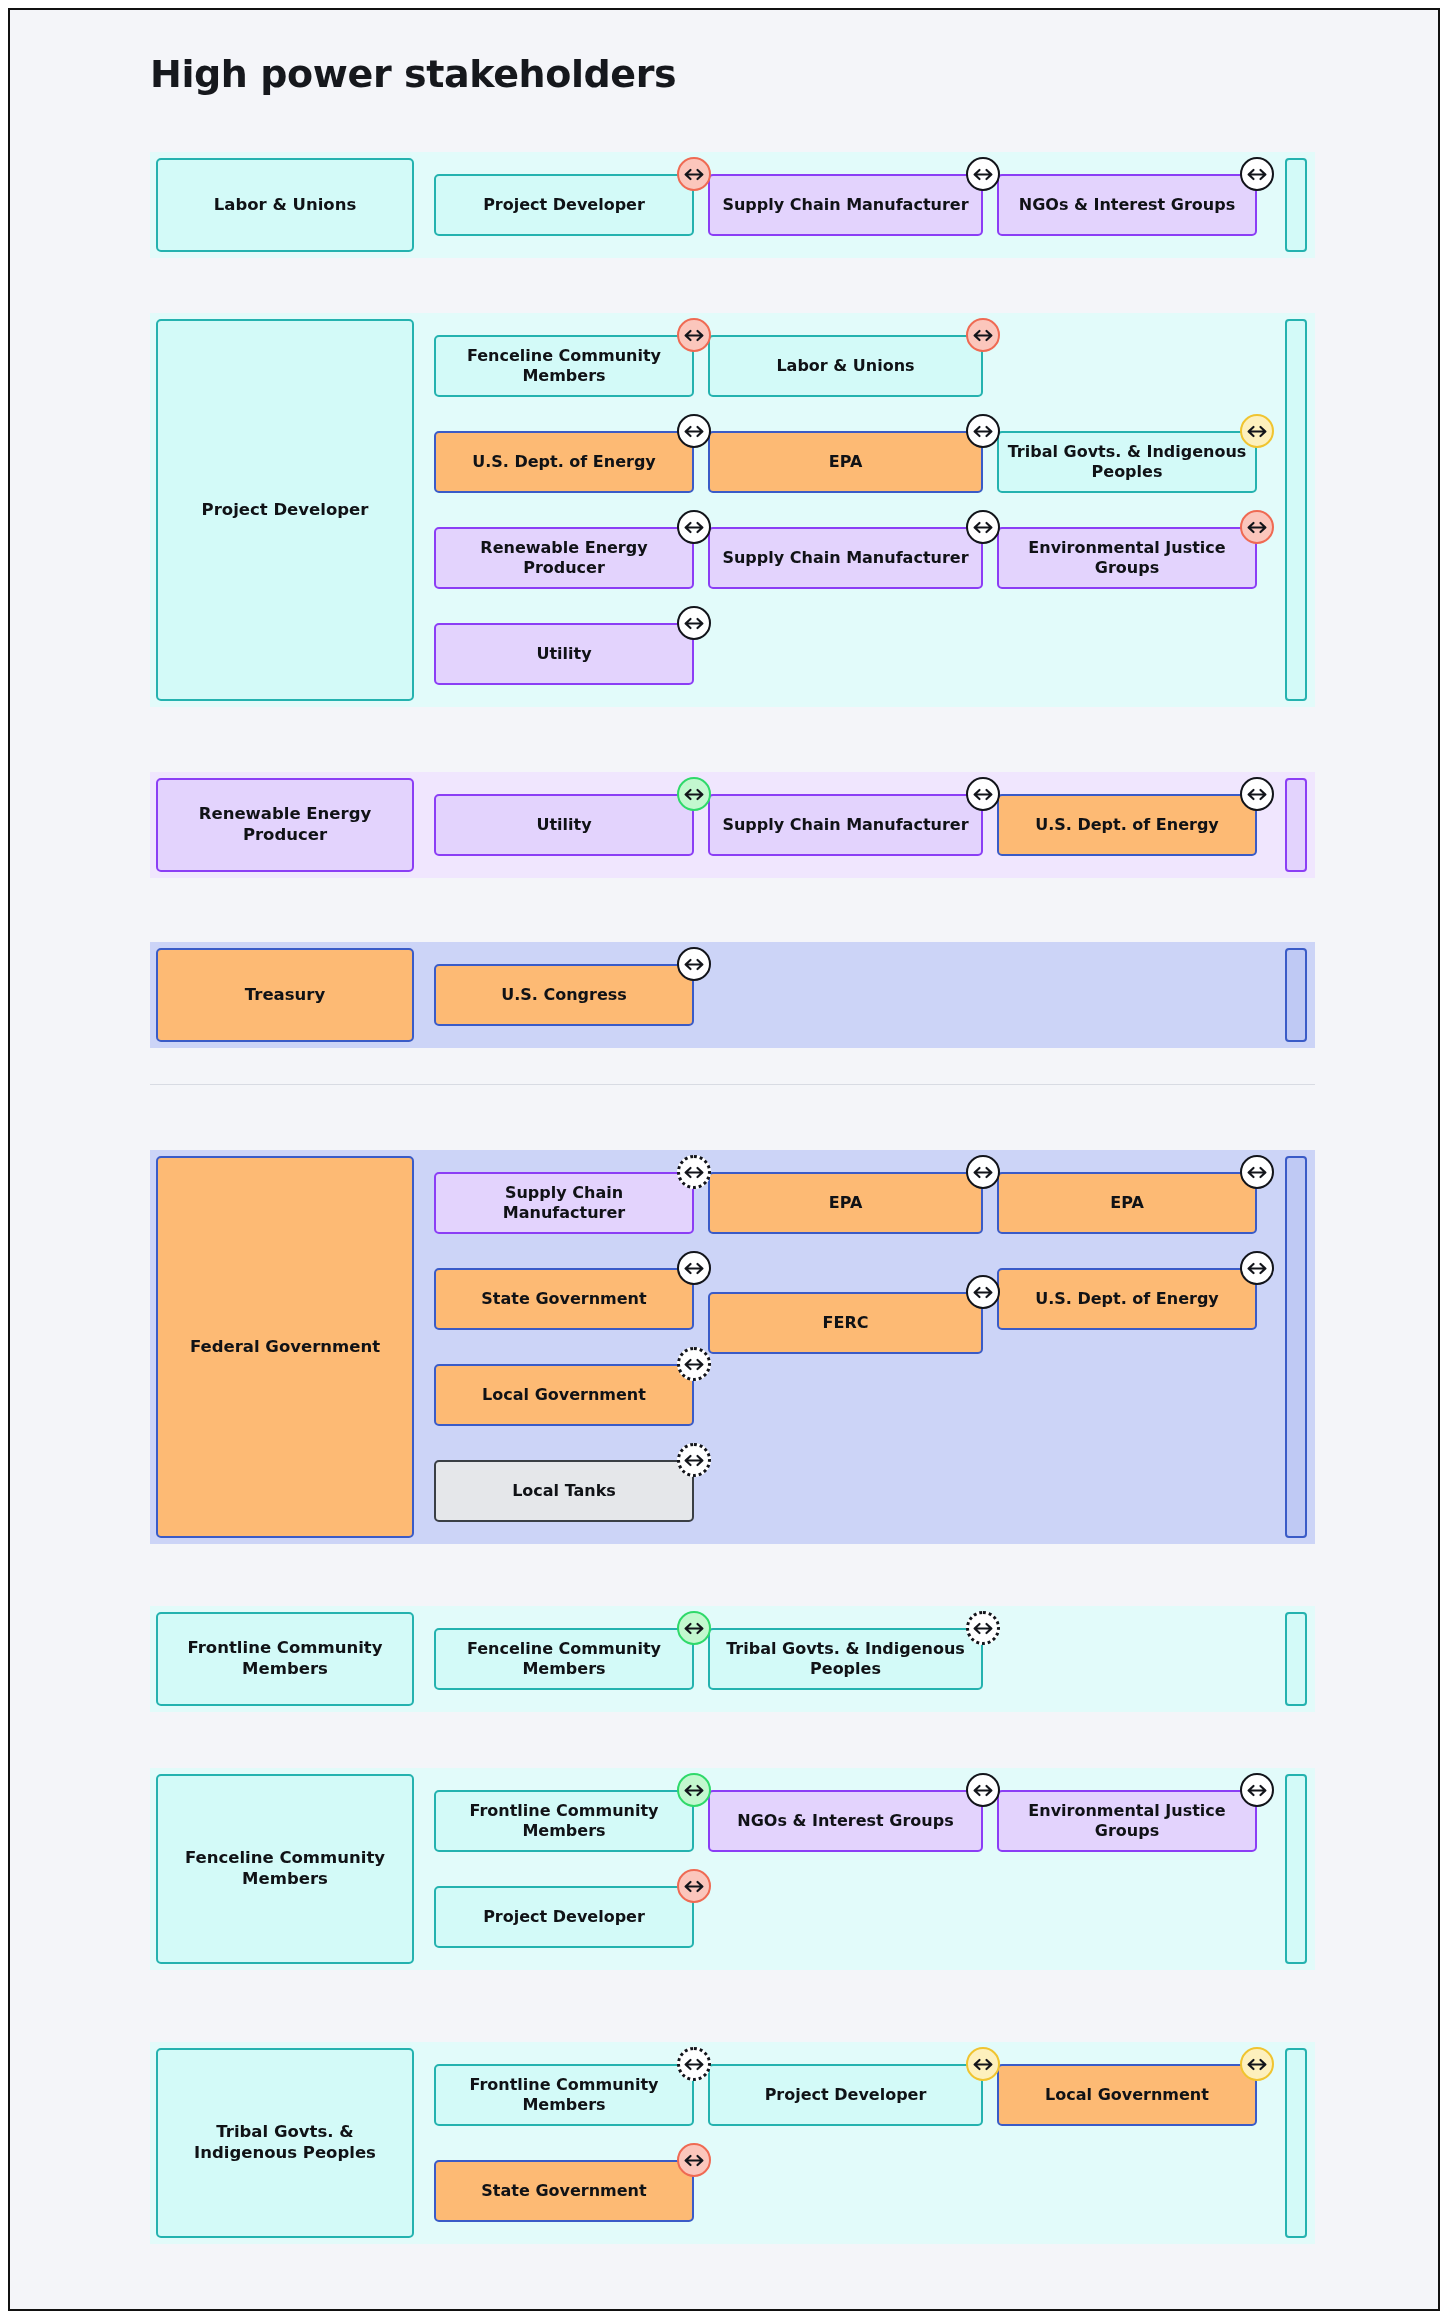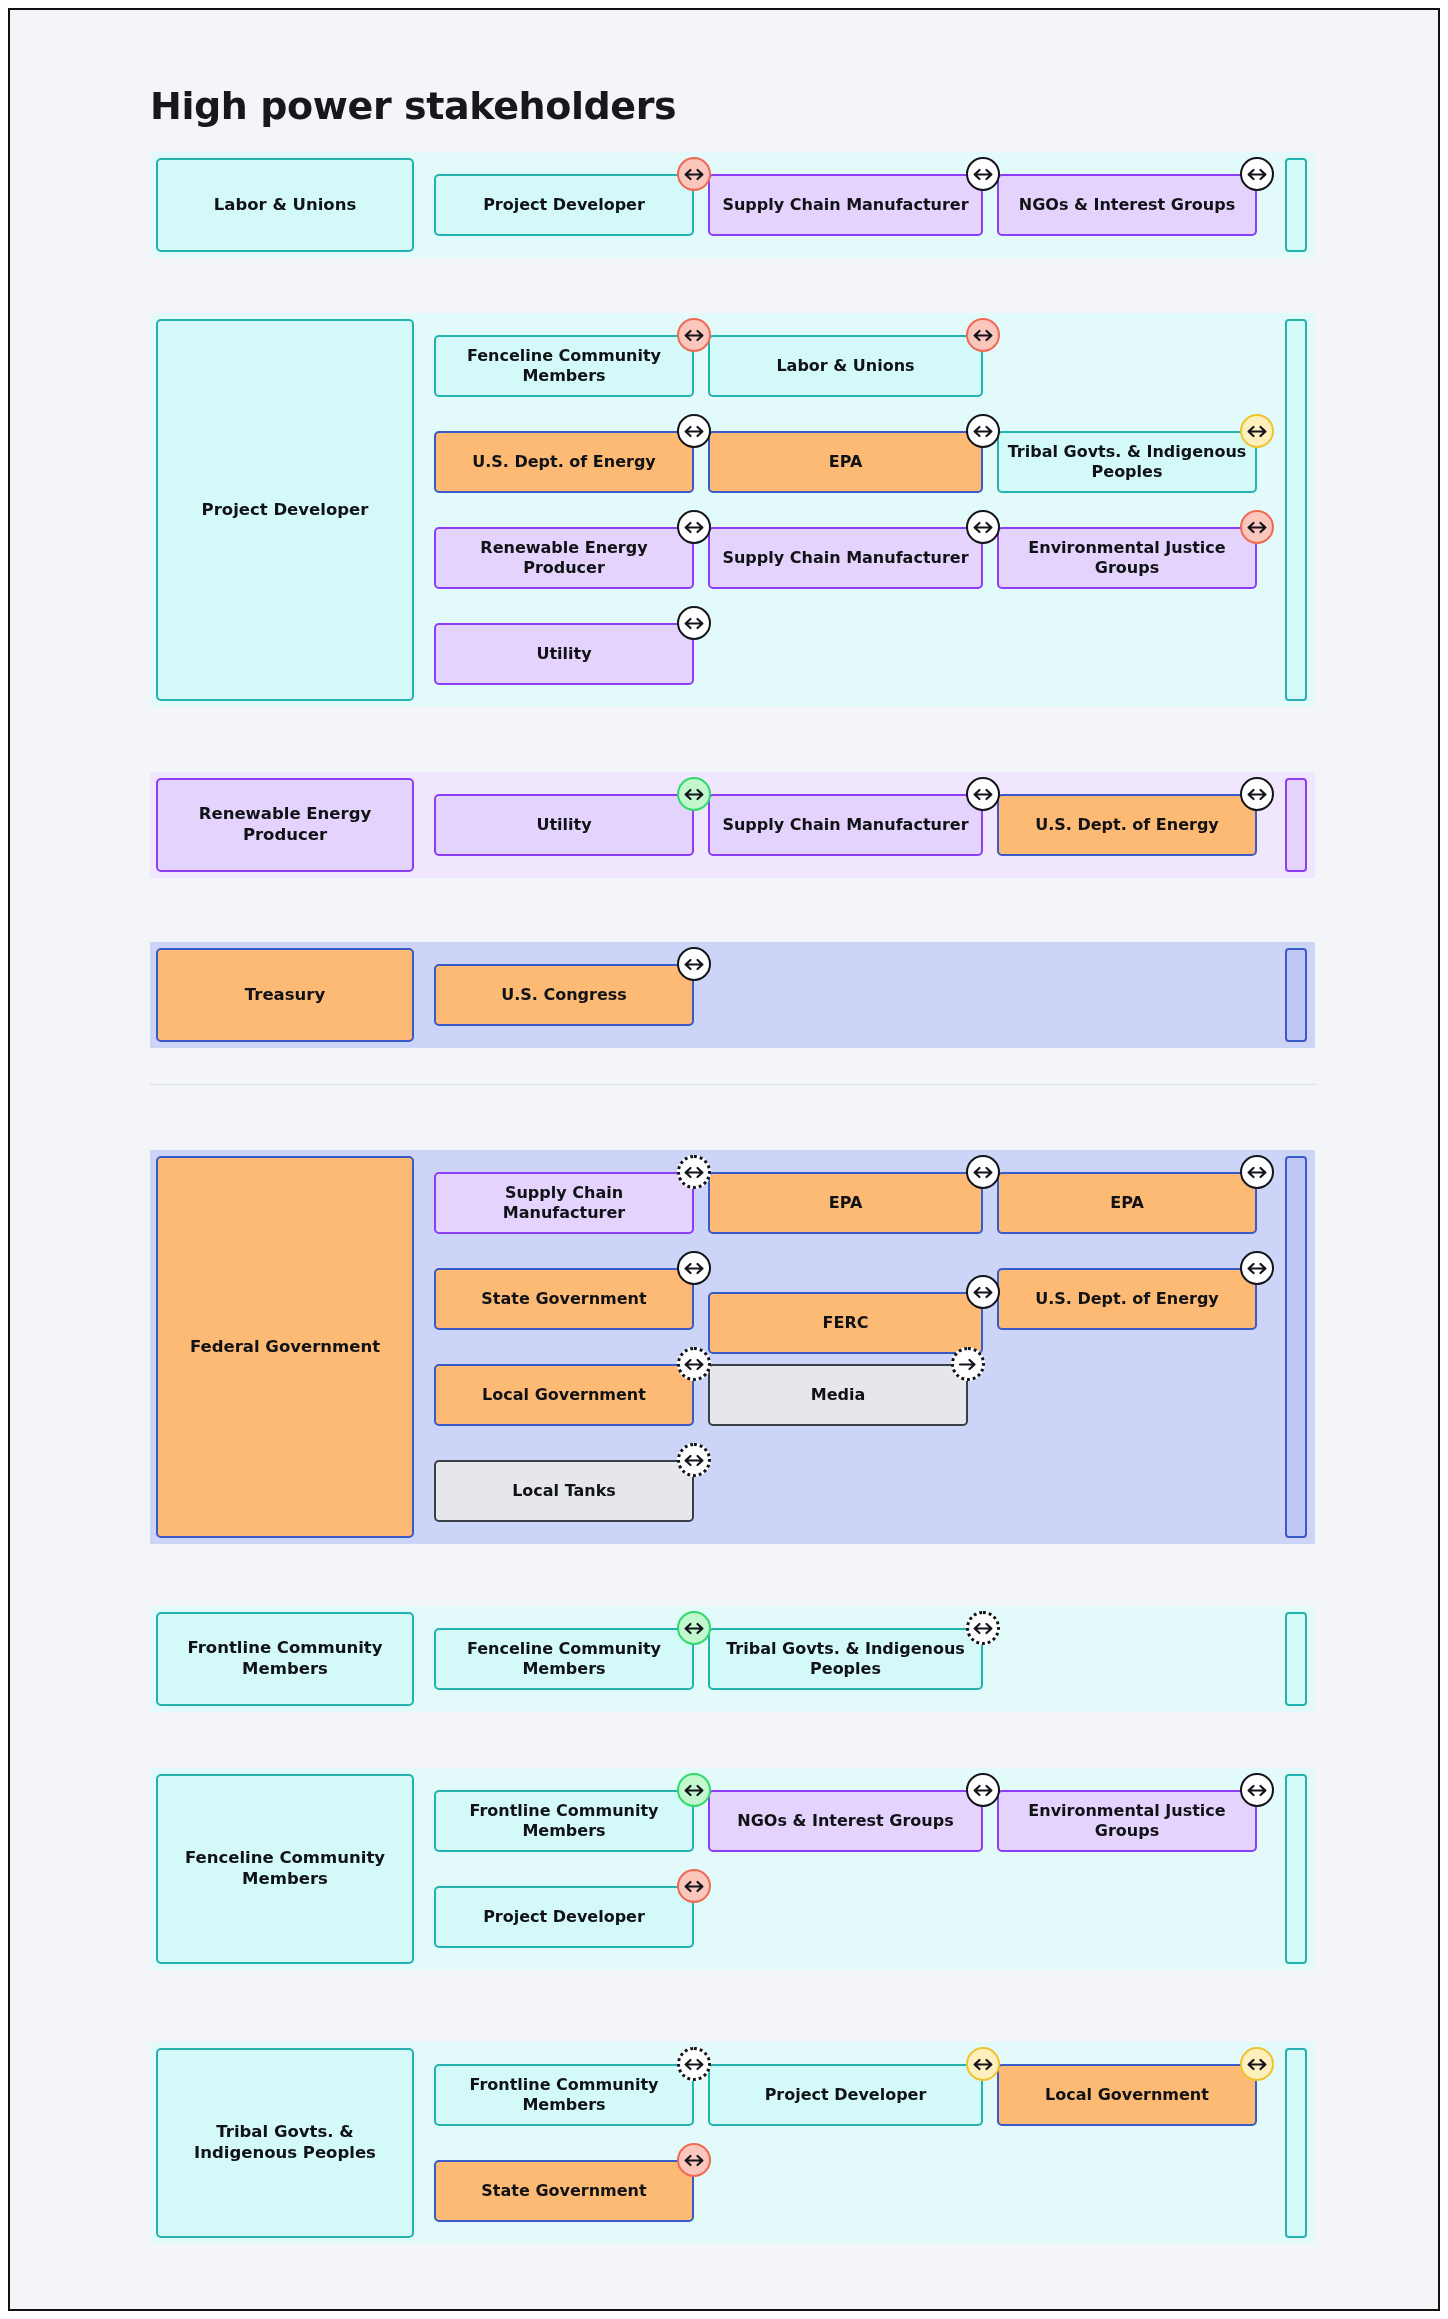--- a/index.html
+++ b/index.html
@@ -15,21 +15,20 @@
     background:#f4f5f9;
     border:2px solid #111111;
     box-sizing:border-box;
     overflow:hidden;
   }
   #page-title{
     position:absolute;left:140px;top:42px;
     font-size:38px;font-weight:bold;color:#16181d;
     letter-spacing:-0.4px;
     font-family:"DejaVu Sans","Liberation Sans",sans-serif;
-    margin-top:32px;
   }
 
   
   .band{
     position:absolute;
     box-sizing:border-box;
     display:flex;
     align-items:stretch;
   }
   .root-card{
@@ -369,30 +368,20 @@
         <div class="cwrap" style="width:260px;">
           <div class="card t-blue" style="width:260px;">Local Government</div>
           <div class="badge b-dotted">
             <span>
               <svg width="22" height="13" viewBox="0 0 22 13">
                 <path d="M3 6.5 H19 M7.5 2 L2.6 6.5 L7.5 11 M14.5 2 L19.4 6.5 L14.5 11" stroke="#12141a" stroke-width="2.2" fill="none" stroke-linecap="round" stroke-linejoin="round"></path>
               </svg>
             </span>
           </div>
         </div>
-        <div class="cwrap" style="width:260px;">
-          <div class="card t-gray" style="width:260px;">Media</div>
-          <div class="badge b-dotted">
-            <span>
-              <svg width="20" height="13" viewBox="0 0 20 13">
-                <path d="M2 6.5 H16 M11.5 2 L16.5 6.5 L11.5 11" stroke="#12141a" stroke-width="2.2" fill="none" stroke-linecap="round" stroke-linejoin="round"></path>
-              </svg>
-            </span>
-          </div>
-        </div>
       </div>
       <div class="crow" style="left:424px;top:1450px;">
         <div class="cwrap" style="width:260px;">
           <div class="card t-gray" style="width:260px;">Local Tanks</div>
           <div class="badge b-dotted">
             <span>
               <svg width="22" height="13" viewBox="0 0 22 13">
                 <path d="M3 6.5 H19 M7.5 2 L2.6 6.5 L7.5 11 M14.5 2 L19.4 6.5 L14.5 11" stroke="#12141a" stroke-width="2.2" fill="none" stroke-linecap="round" stroke-linejoin="round"></path>
               </svg>
             </span>

